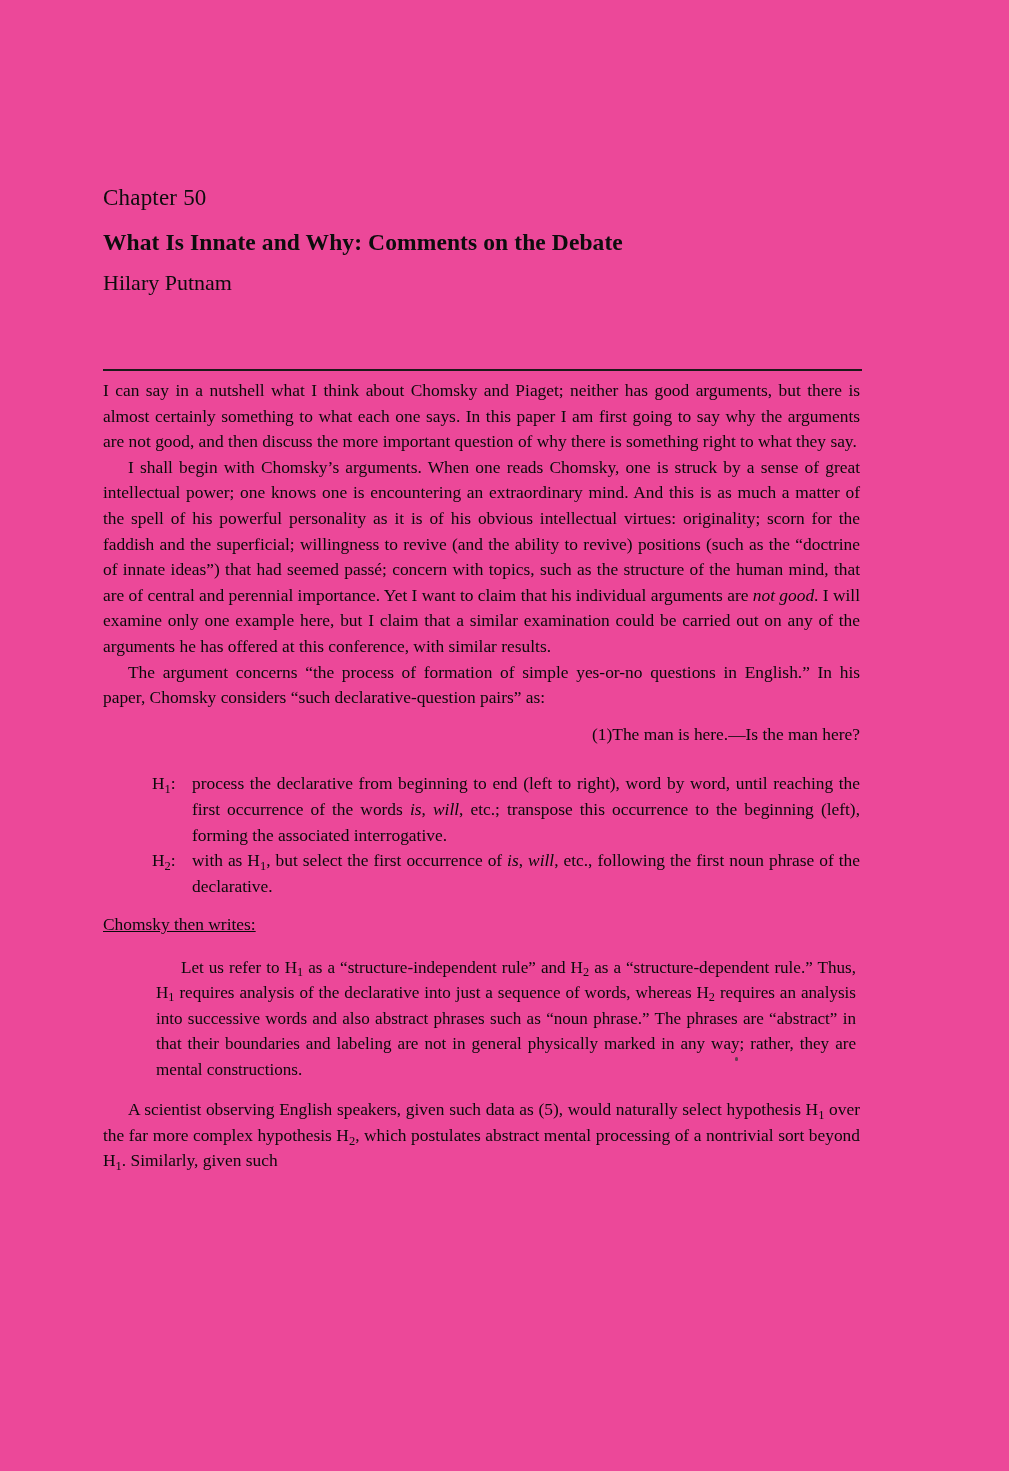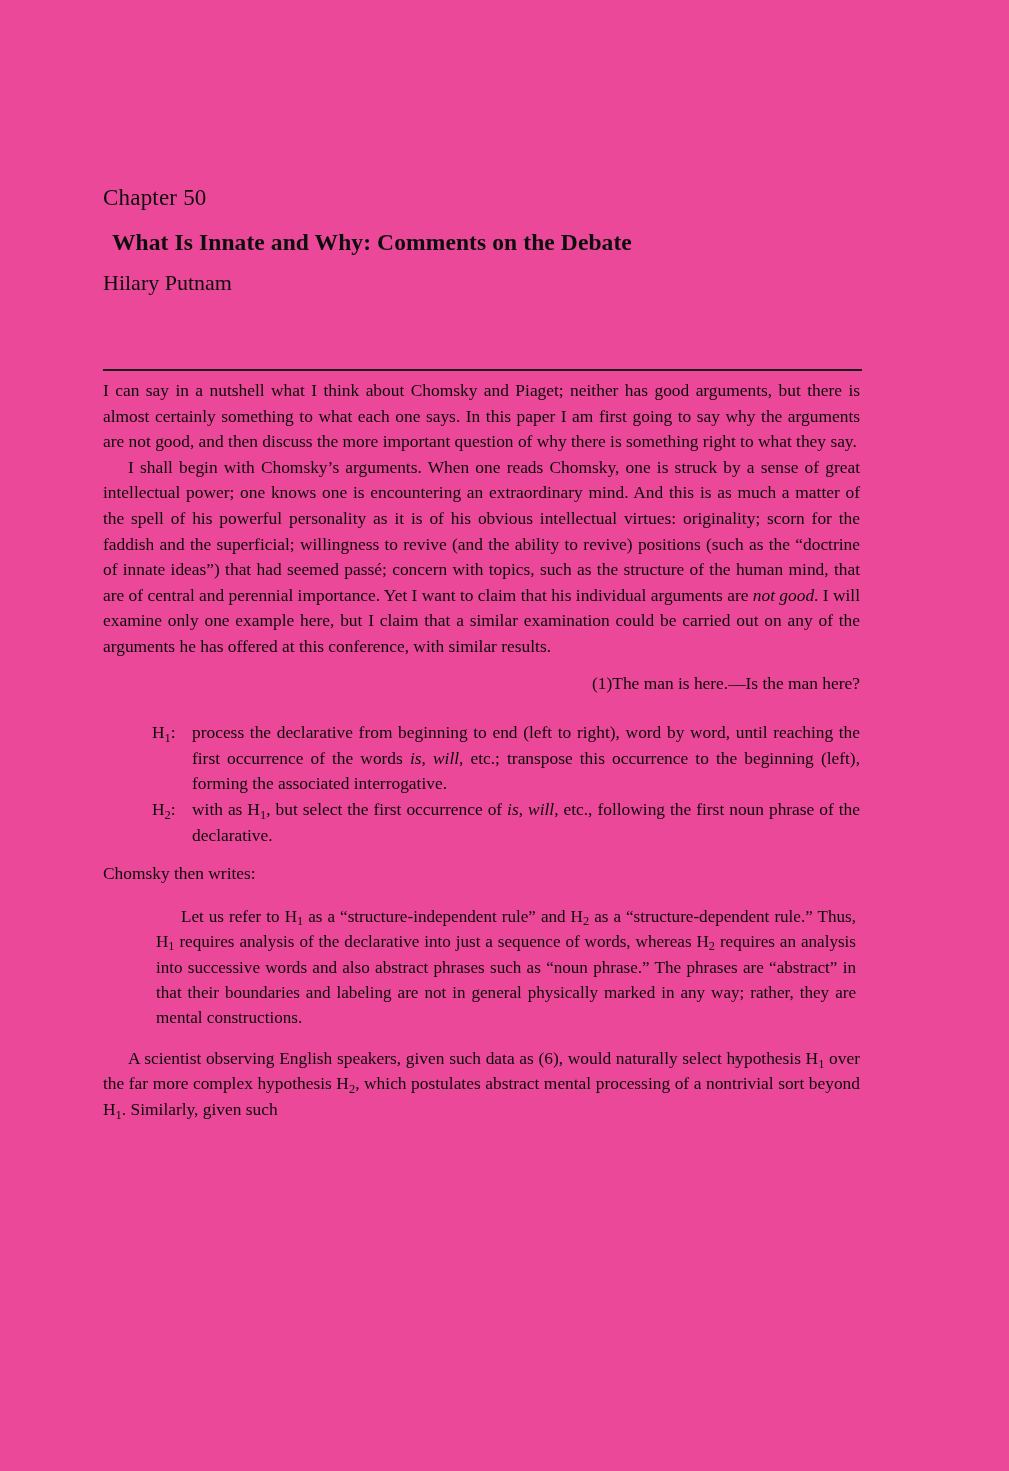--- a/index.html
+++ b/index.html
@@ -32,21 +32,21 @@
     font-size: 23px;
     line-height: 30px;
     letter-spacing: 0.2px;
     margin: 0 0 14px 0;
     color: #0d0d0d;
   }
   .chapter-title {
     font-size: 23.5px;
     line-height: 30px;
     letter-spacing: 0.1px;
-    margin: 0 0 12px 9px;
+    margin: 0 0 12px 0;
     color: #0d0d0d;
   }
   .author {
     font-size: 22px;
     line-height: 28px;
     margin: 0;
     color: #0d0d0d;
   }
 
   
@@ -72,20 +72,21 @@
   }
   .body p {
     margin: 0;
     text-indent: 0;
   }
   .body p.indent {
     text-indent: 25px;
   }
   .body p.flush {
     text-indent: 0;
+    text-decoration: underline;
   }
 
   
   .body p { text-align-last: left; }
 
   .spacer-sm { height: 11px; }
   .spacer-md { height: 13px; }
 
   
   .example {
@@ -175,20 +176,21 @@
   </div>
 
   <div class="rule"></div>
 
   <div class="body">
 
     <p><span>I can say in a nutshell what I think about Chomsky and Piaget; neither has good arguments, but there is almost certainly something to what each one says. In this paper I am first going to say why the arguments are not good, and then discuss the more important question of why there is something right to what they say.</span></p>
 
     <p class="indent"><span>I shall begin with Chomsky’s arguments. When one reads Chomsky, one is struck by a sense of great intellectual power; one knows one is encountering an extraordinary mind. And this is as much a matter of the spell of his powerful personality as it is of his obvious intellectual virtues: originality; scorn for the faddish and the superficial; willingness to revive (and the ability to revive) positions (such as the “doctrine of innate ideas”) that had seemed passé; concern with topics, such as the structure of the human mind, that are of central and perennial importance. Yet I want to claim that his individual arguments are </span><i>not good</i><span>. I will examine only one example here, but I claim that a similar examination could be carried out on any of the arguments he has offered at this conference, with similar results.</span></p>
 
+    <p class="indent"><span>The argument concerns “the process of formation of simple yes-or-no questions in English.” In his paper, Chomsky considers “such declarative-question pairs” as:</span></p>
 
     <div class="spacer-sm"></div>
 
     <div class="example">
       <span class="ex-row"><span class="ex-num">(1)</span><span>The man is here.—Is the man here?</span></span>
     </div>
 
     <div class="spacer-md"></div>
 
 
@@ -211,19 +213,19 @@
     <p class="flush"><span>Chomsky then writes:</span></p>
 
     <div class="spacer-md"></div>
 
     <div class="blockquote">
       <p><span>Let us refer to H</span><sub>1</sub><span> as a “structure-independent rule” and H</span><sub>2</sub><span> as a “structure-dependent rule.” Thus, H</span><sub>1</sub><span> requires analysis of the declarative into just a sequence of words, whereas H</span><sub>2</sub><span> requires an analysis into successive words and also abstract phrases such as “noun phrase.” The phrases are “abstract” in that their boundaries and labeling are not in general physically marked in any way; rather, they are mental constructions.</span></p>
     </div>
 
     <div class="spacer-sm"></div>
 
-    <p class="indent"><span>A scientist observing English speakers, given such data as (6), would naturally select hypothesis H</span><sub>1</sub><span> over the far more complex hypothesis H</span><sub>2</sub><span>, which postulates abstract mental processing of a nontrivial sort beyond H</span><sub>1</sub><span>. Similarly, given such</span></p>
+    <p class="indent"><span>A scientist observing English speakers, given such data as (5), would naturally select hypothesis H</span><sub>1</sub><span> over the far more complex hypothesis H</span><sub>2</sub><span>, which postulates abstract mental processing of a nontrivial sort beyond H</span><sub>1</sub><span>. Similarly, given such</span></p>
 
   </div>
 
   <div class="speck"></div>
 
 </div>
 
 </body></html>

